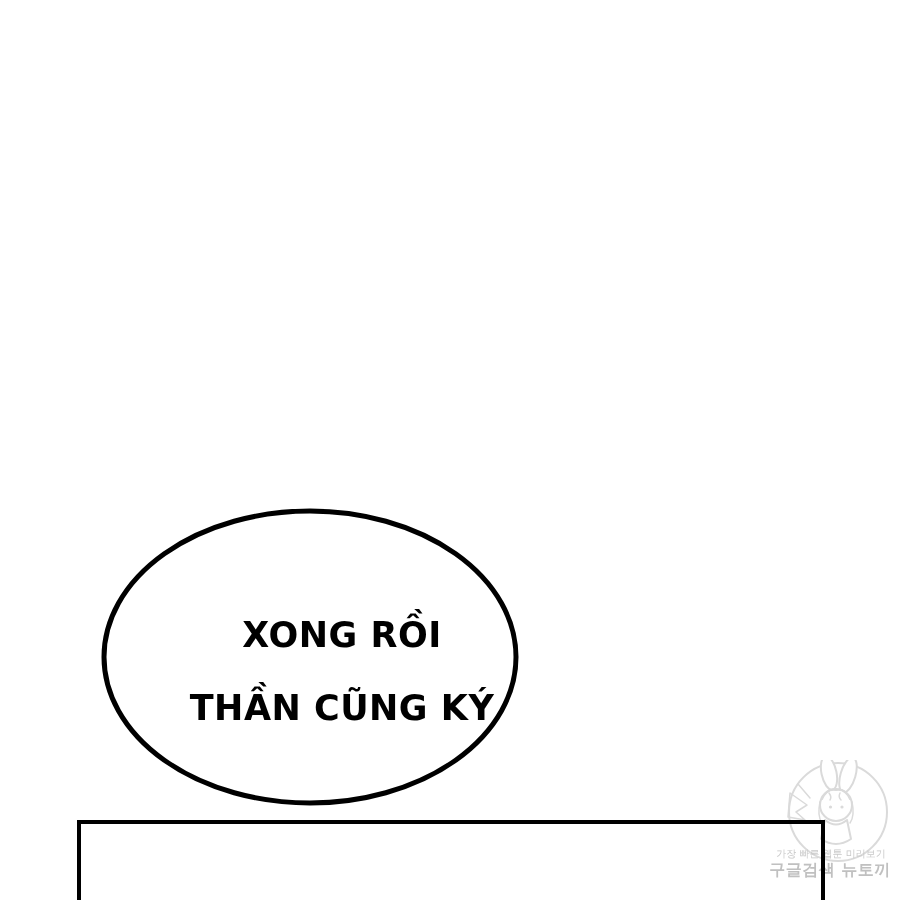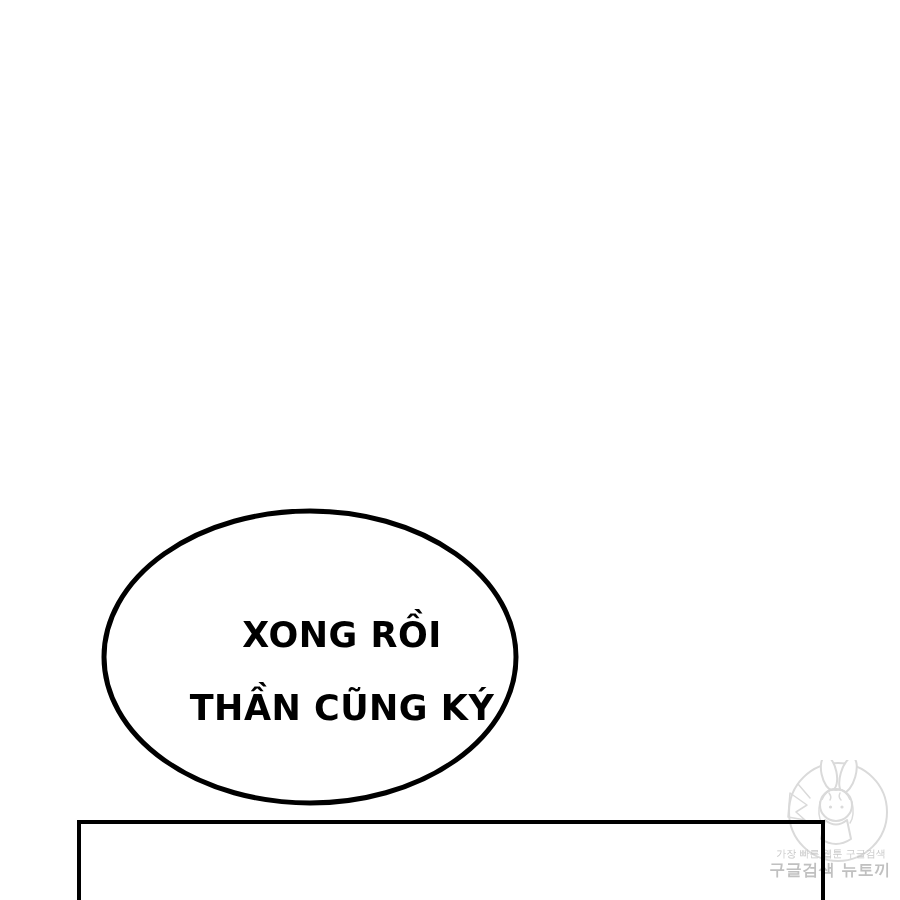--- a/index.html
+++ b/index.html
@@ -106,21 +106,21 @@
 
         <circle cx="58.5" cy="47" r="1.6" fill="#dadada" stroke="none"></circle>
         <circle cx="70" cy="47" r="1.6" fill="#dadada" stroke="none"></circle>
 
         <path d="M53,60 Q64,69 75,60 L79,79 Q64,89 49,79 Z"></path>
 
         <path d="M18,33 L35,45 L24,52 L33,60 L16,57 Z" stroke-width="1.5"></path>
         <path d="M26,24 L38,38" stroke-width="1.5"></path>
       </g>
     </svg>
-    <div id="watermark-tagline">가장 빠른 웹툰 구글검색</div>
+    <div id="watermark-tagline">가장 빠른 웹툰 미리보기</div>
     <div id="watermark-brand">구글검색 뉴토끼</div>
   </div>
 
   <svg id="bubble-svg" viewBox="0 0 900 900" xmlns="http://www.w3.org/2000/svg">
     <ellipse cx="310" cy="657" rx="206" ry="146" fill="#ffffff" stroke="#000000" stroke-width="5"></ellipse>
   </svg>
   <div id="bubble-text">
     <div class="line">XONG RỒI</div>
     <div class="line">THẦN CŨNG KÝ</div>
   </div>

